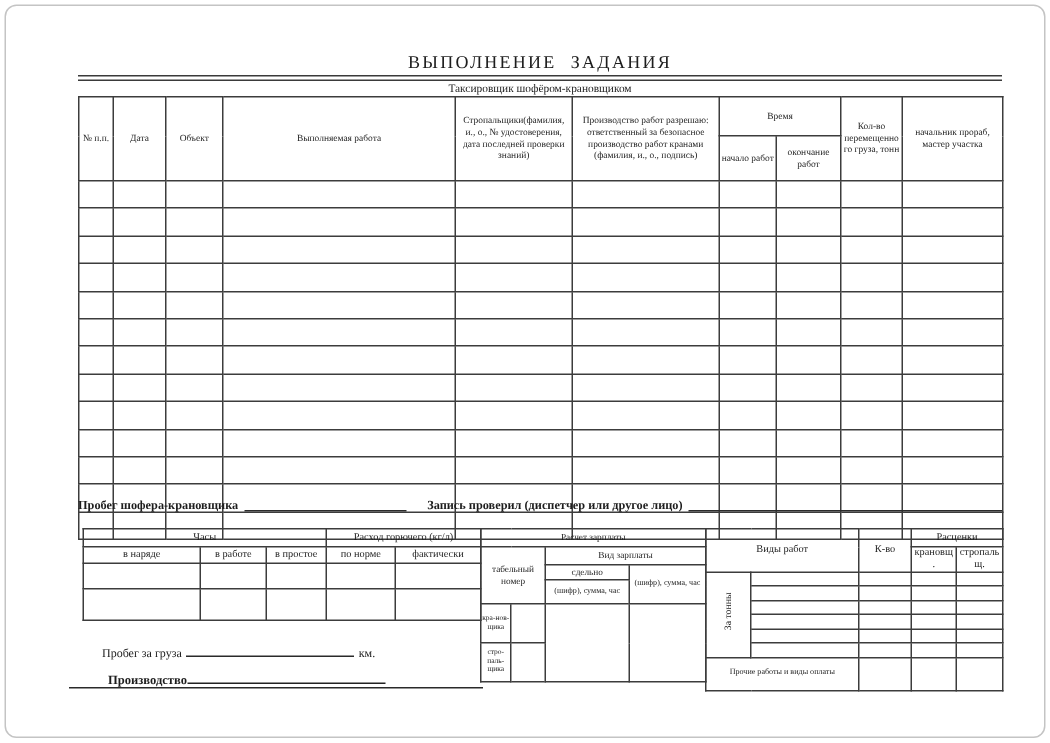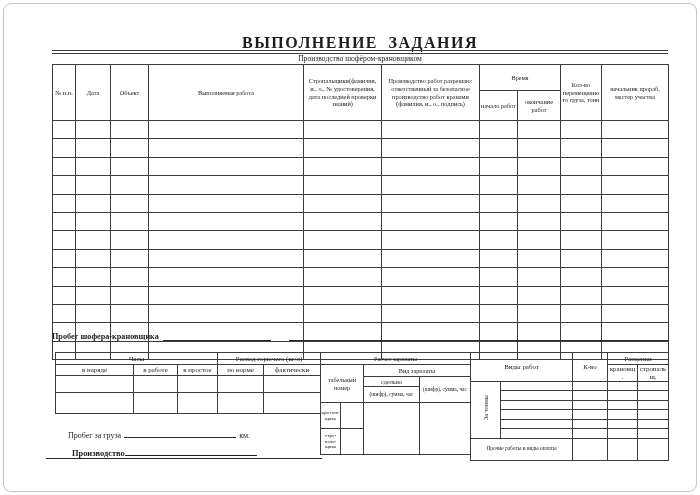--- a/index.html
+++ b/index.html
@@ -9,21 +9,21 @@
     font-family:"Liberation Serif", serif;
     overflow:hidden;
   }
   .page{
     position:absolute;left:3px;top:3px;right:3px;bottom:3px;
     border:1px solid #c4c4c4;border-radius:8px;background:#fff;
   }
   .abs{position:absolute;}
   .title{
     top:34px;left:52px;width:616px;text-align:center;
-    font-size:16px;font-weight:bold;letter-spacing:1.5px;word-spacing:5px;
+    font-size:12px;font-weight:normal;letter-spacing:1.5px;word-spacing:5px;
   }
   .caption-rule{
     top:50px;left:52px;width:616px;height:2px;
     border-top:1px solid #3a3a3a;border-bottom:1px solid #3a3a3a;
   }
   .caption{
     top:53.5px;left:52px;width:616px;text-align:center;font-size:7.6px;
   }
   table{border-collapse:collapse;table-layout:fixed;}
   td,th{border:1px solid #3c3c3c;vertical-align:middle;text-align:center;
@@ -83,21 +83,21 @@
   .rater .fill{display:inline-block;width:132px;border-bottom:1.6px solid #222;height:8px;}
   .bottom-rule{top:458px;left:46px;width:276px;border-top:1.5px solid #2a2a2a;height:0;}
 </style>
 </head>
 <body>
 
 <div class="page"></div>
 
 <div class="abs title">ВЫПОЛНЕНИЕ ЗАДАНИЯ</div>
 <div class="abs caption-rule"></div>
-<div class="abs caption">Производство шофёром-крановщиком</div>
+<div class="abs caption">Таксировщик шофёром-крановщиком</div>
 
 <table class="abs main-table">
   <colgroup>
     <col style="width:23px">
       <col style="width:35px">
       <col style="width:38px">
     <col style="width:155px">
       <col style="width:78px">
       <col style="width:98px">
     <col style="width:38px">
@@ -278,20 +278,21 @@
         <td></td>
         <td></td>
         <td></td>
       </tr>
     </tbody>
 </table>
 
 <div class="abs sig-row">
   <span>Пробег шофера-крановщика</span>
   <span class="fill fill-1"></span>
+  <span>Запись проверил (диспетчер или другое лицо)</span>
   <span class="fill fill-2"></span>
 </div>
 
 <table class="abs bt hours-table">
   <colgroup>
     <col style="width:78px">
       <col style="width:44px">
       <col style="width:40px">
     <col style="width:46px">
       <col style="width:57px">

